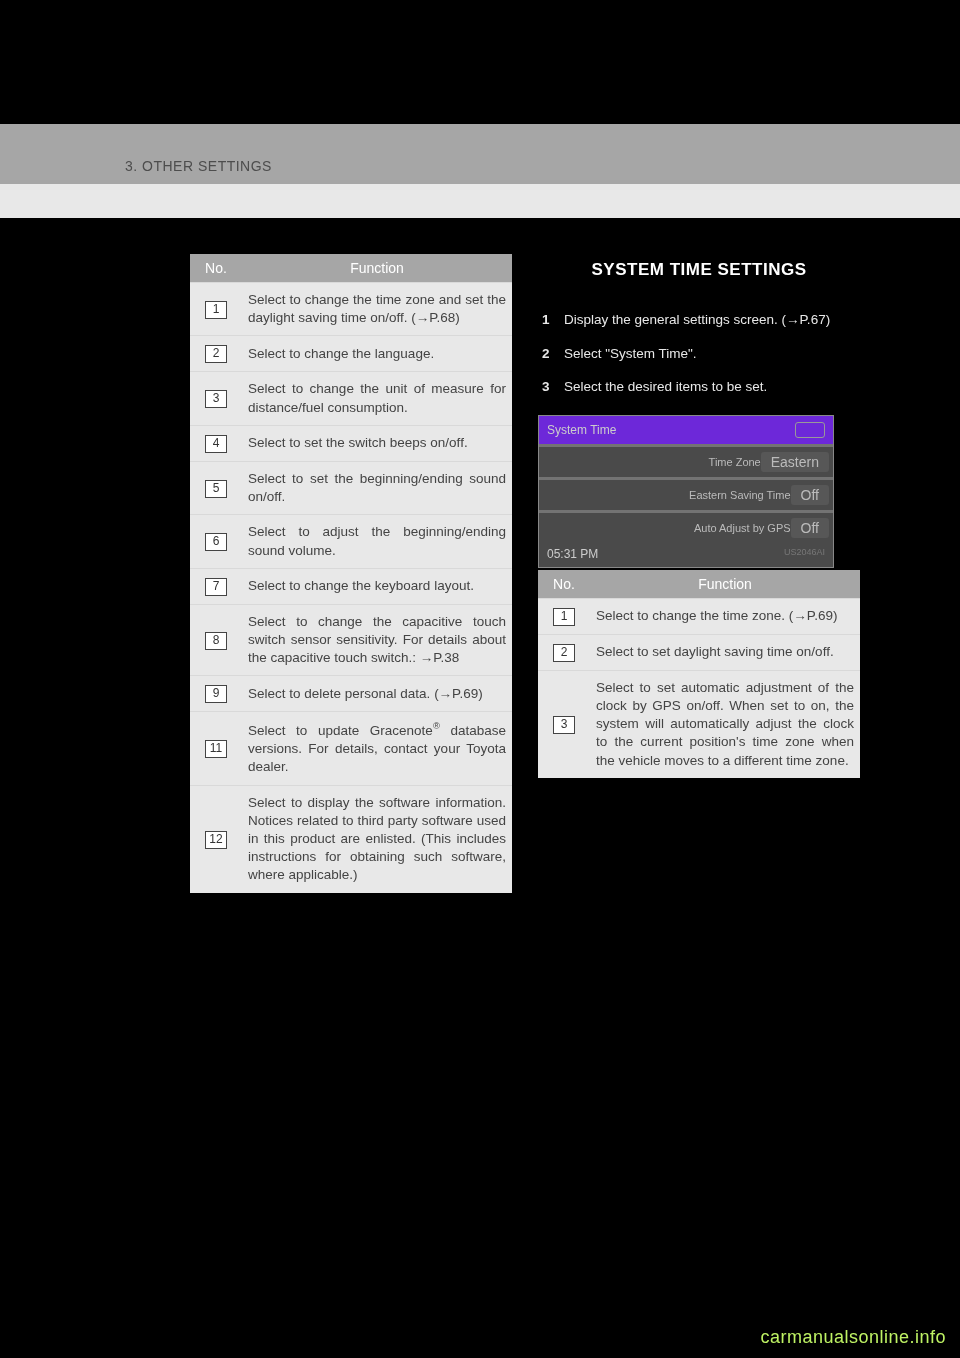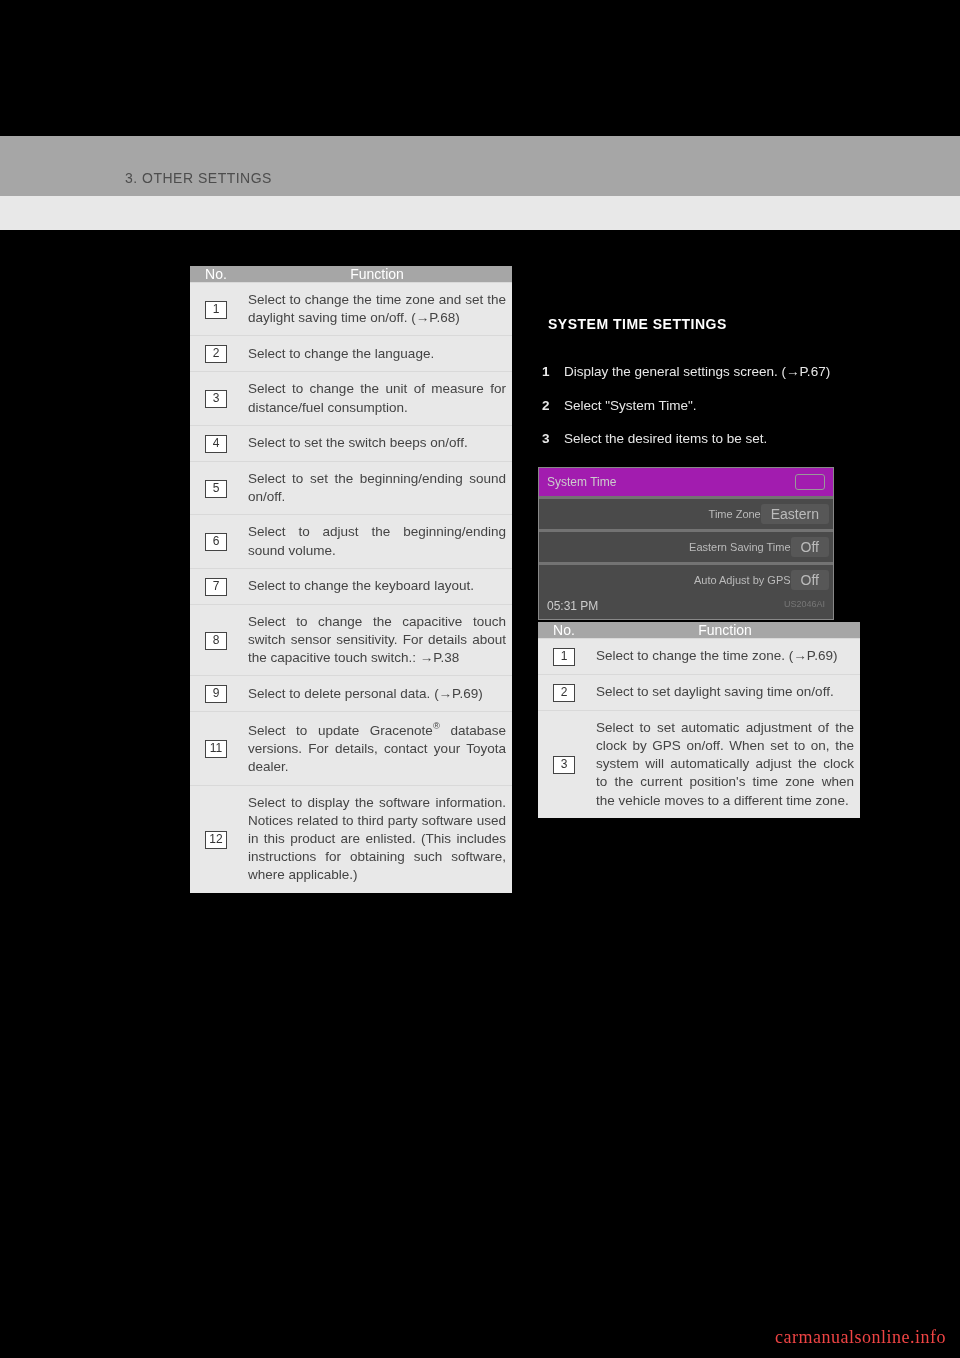--- a/index.html
+++ b/index.html
@@ -11,21 +11,21 @@
     width: 960px;
     height: 1358px;
     background: #000;
     font-family: Arial, Helvetica, sans-serif;
     position: relative;
     color: #444;
     font-size: 14px;
   }
   .page {
     position: absolute;
-    top: 136px;
+    top: 124px;
     left: 0;
     right: 0;
   }
   .header-bar {
     background: #a6a6a6;
     height: 60px;
     width: 100%;
     display: flex;
     align-items: flex-end;
     padding: 0 0 10px 125px;
@@ -50,21 +50,21 @@
   .functable {
     width: 100%;
     border-collapse: collapse;
     table-layout: fixed;
   }
   .functable th {
     background: #a6a6a6;
     color: #fff;
     font-weight: normal;
     font-size: 14px;
-    padding: 0 4px;
+    padding: 6px 4px;
     border-bottom: 1px solid #d9d9d9;
   }
   .functable th.nocol {
     width: 52px;
   }
   .functable td {
     border-bottom: 1px solid #d9d9d9;
     padding: 8px 6px 8px 6px;
     vertical-align: middle;
     font-size: 13.5px;
@@ -96,25 +96,25 @@
     color: #333;
     background: #fff;
   }
   .justify {
     text-align: justify;
   }
   .section-title {
     background: #000;
     color: #fff;
     font-weight: bold;
-    font-size: 14px;
+    font-size: 17px;
     padding: 6px 10px;
+    text-align: center;
     margin-bottom: 24px;
     letter-spacing: 0.5px;
-    margin-top: 44px;
   }
   .steps {
     color: #e8e8e8;
     font-size: 13.5px;
     line-height: 1.45;
     padding: 0 4px 0 4px;
     margin-bottom: 18px;
   }
   .steps .step {
     display: flex;
@@ -136,21 +136,21 @@
     font-size: 11px;
     overflow: hidden;
   }
   .ss-header {
     display: flex;
     justify-content: space-between;
     align-items: center;
     padding: 6px 8px;
     color: #ccc;
     font-size: 12px;
-    background: #a21caf;
+    background: #6d28d9;
   }
   .back-icon {
     display: inline-block;
     width: 30px;
     height: 16px;
     border: 1px solid #999;
     border-radius: 3px;
   }
   .ss-row {
     display: flex;
@@ -185,24 +185,24 @@
     justify-content: space-between;
   }
   .ss-code {
     font-size: 9px;
     color: #777;
   }
   .watermark {
     position: absolute;
     right: 14px;
     bottom: 10px;
-    color: #ef4444;
+    color: #bef264;
     font-size: 18px;
     letter-spacing: 0.5px;
-    font-family: Liberation Serif, serif;
+    font-family: Liberation Sans, sans-serif;
     margin-left: 28px;
   }
   .wrap-callouts {
     position: relative;
     padding-right: 26px;
     margin-bottom: 0;
   }
   sup {
     font-size: 0.7em;
   }

